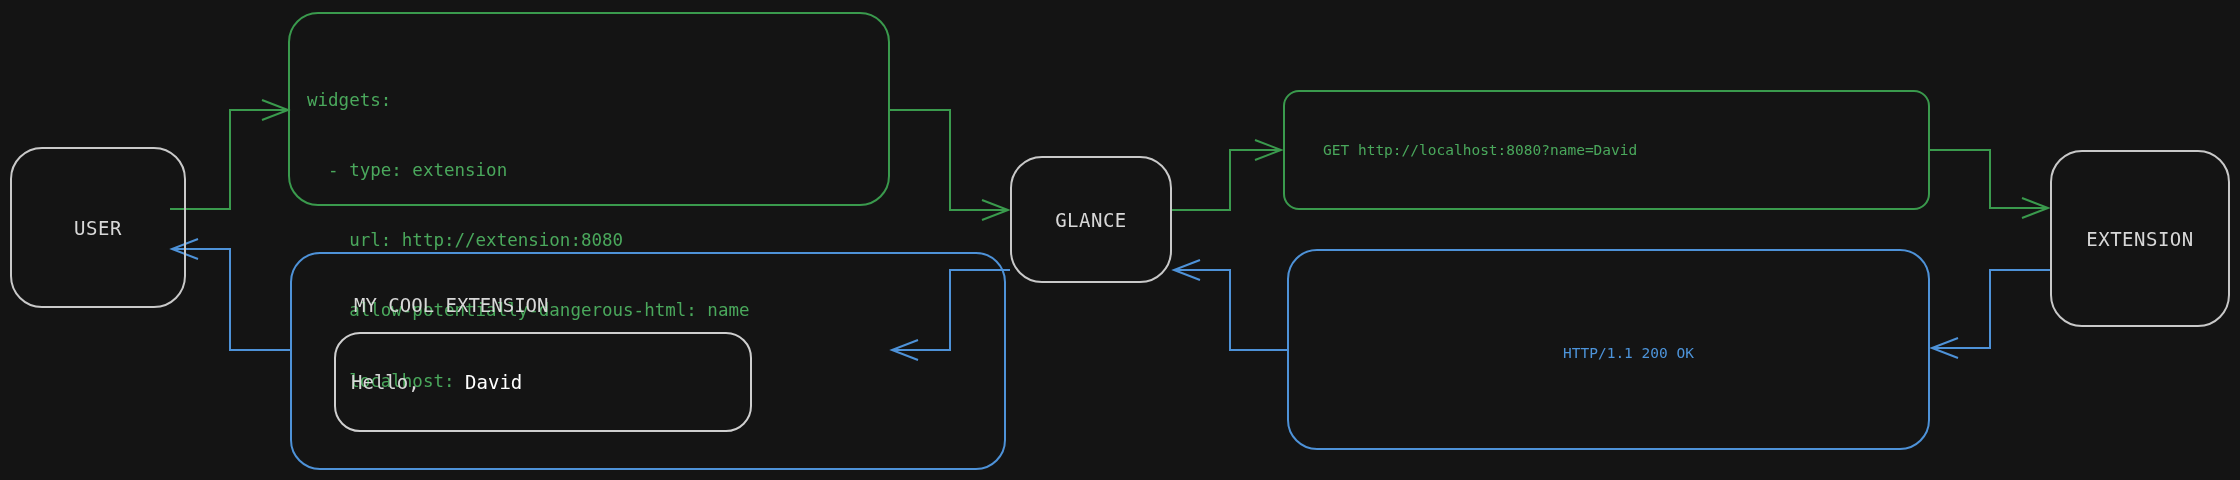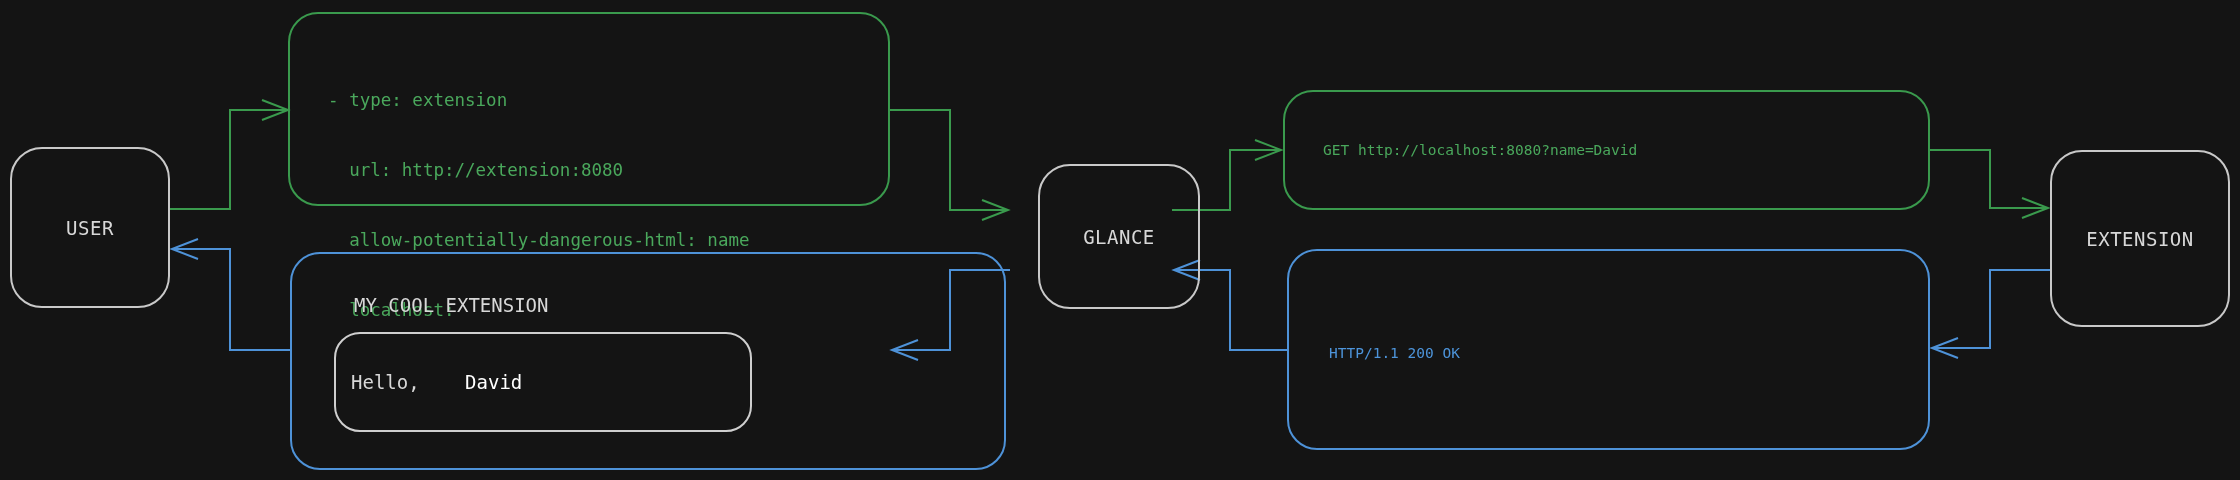--- a/index.html
+++ b/index.html
@@ -9,33 +9,33 @@
   .wires path{fill:none;stroke-width:2px;stroke-linecap:butt;stroke-linejoin:miter;}
   .wire-green path{stroke:#3a9a4d;}
   .wire-blue path{stroke:#4e92d8;}
 
   .box{position:absolute;border:2px solid #c9c9c9;border-radius:32px;box-sizing:border-box;background:transparent;}
   .node{display:flex;align-items:center;justify-content:center;font-size:19px;color:#d8d8d8;letter-spacing:0.5px;}
   .green-box{border-color:#3a9a4d;color:#4aa85c;}
   .blue-box{border-color:#4e92d8;color:#4d94da;}
   .code{white-space:pre;}
 
-  #node-user{left:10px;top:147px;width:160px;height:161px;}
-  #node-glance{left:1010px;top:164px;width:162px;height:145px;margin-left:28px;}
+  #node-user{left:10px;top:147px;width:176px;height:161px;}
+  #node-glance{left:1010px;top:156px;width:162px;height:127px;}
   #node-extension{left:2050px;top:150px;width:180px;height:177px;}
 
   #config-box{left:288px;top:12px;width:602px;height:194px;padding:28px 0 0 17px;
               font-size:17.5px;line-height:23.4px;border-radius:30px;}
   #config-box .code-line{min-height:23.4px;}
 
   #request-box{left:1283px;top:90px;width:647px;height:120px;display:flex;align-items:center;
-               padding-left:38px;font-size:14.5px;border-radius:30px;}
+               padding-left:38px;font-size:14.5px;border-radius:16px;}
 
   #response-box{left:1287px;top:249px;width:643px;height:201px;padding:41px 0 0 40px;
-                font-size:14.5px;line-height:24.3px;border-radius:30px;}
+                font-size:14.5px;line-height:24.3px;border-radius:30px;text-align:center;}
   #response-box .code-line{min-height:24.3px;}
 
   #widget-box{left:290px;top:252px;width:716px;height:218px;border-color:#4e92d8;border-radius:30px;}
   #widget-title{position:absolute;left:62px;top:40px;font-size:19px;color:#d8d8d8;white-space:pre;}
   #widget-inner{position:absolute;left:42px;top:78px;width:418px;height:100px;box-sizing:border-box;
                 border:2px solid #cfcfcf;border-radius:26px;display:flex;align-items:center;
                 padding-left:15px;font-size:19px;color:#d8d8d8;white-space:pre;gap:34px;}
   .orange{color:#ffffff;}
 </style>
 </head>
@@ -64,20 +64,21 @@
       <path d="M290 350 H230 V249 H172"></path>
       <path d="M198 239 L172 249 L198 259"></path>
     </g>
   </svg>
 
   <div class="box node" id="node-user">
     <span>USER</span>
   </div>
 
   <div class="box green-box code" id="config-box">
+    <div class="code-line">widgets:</div>
     <div class="code-line">  - type: extension</div>
     <div class="code-line">    url: http://extension:8080</div>
     <div class="code-line">    allow-potentially-dangerous-html: name</div>
     <div class="code-line">    localhost:</div>
   </div>
 
   <div class="box blue-box" id="widget-box">
     <div id="widget-title">MY COOL EXTENSION</div>
     <div id="widget-inner">
       <span>Hello, </span><span class="orange">David</span>

